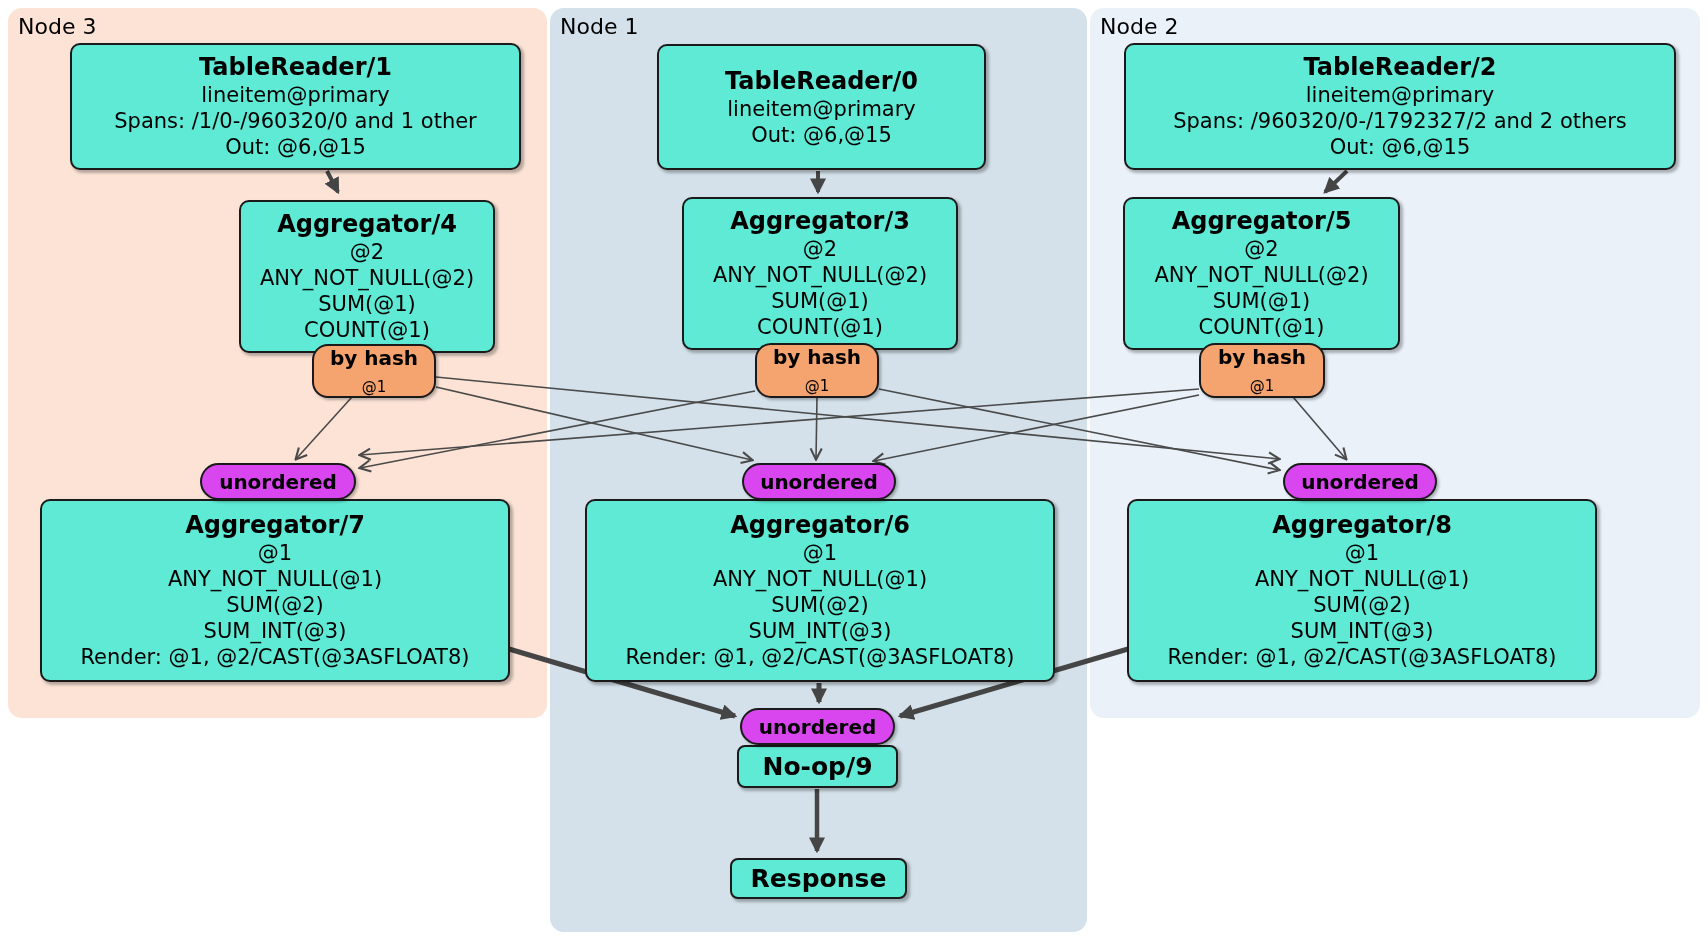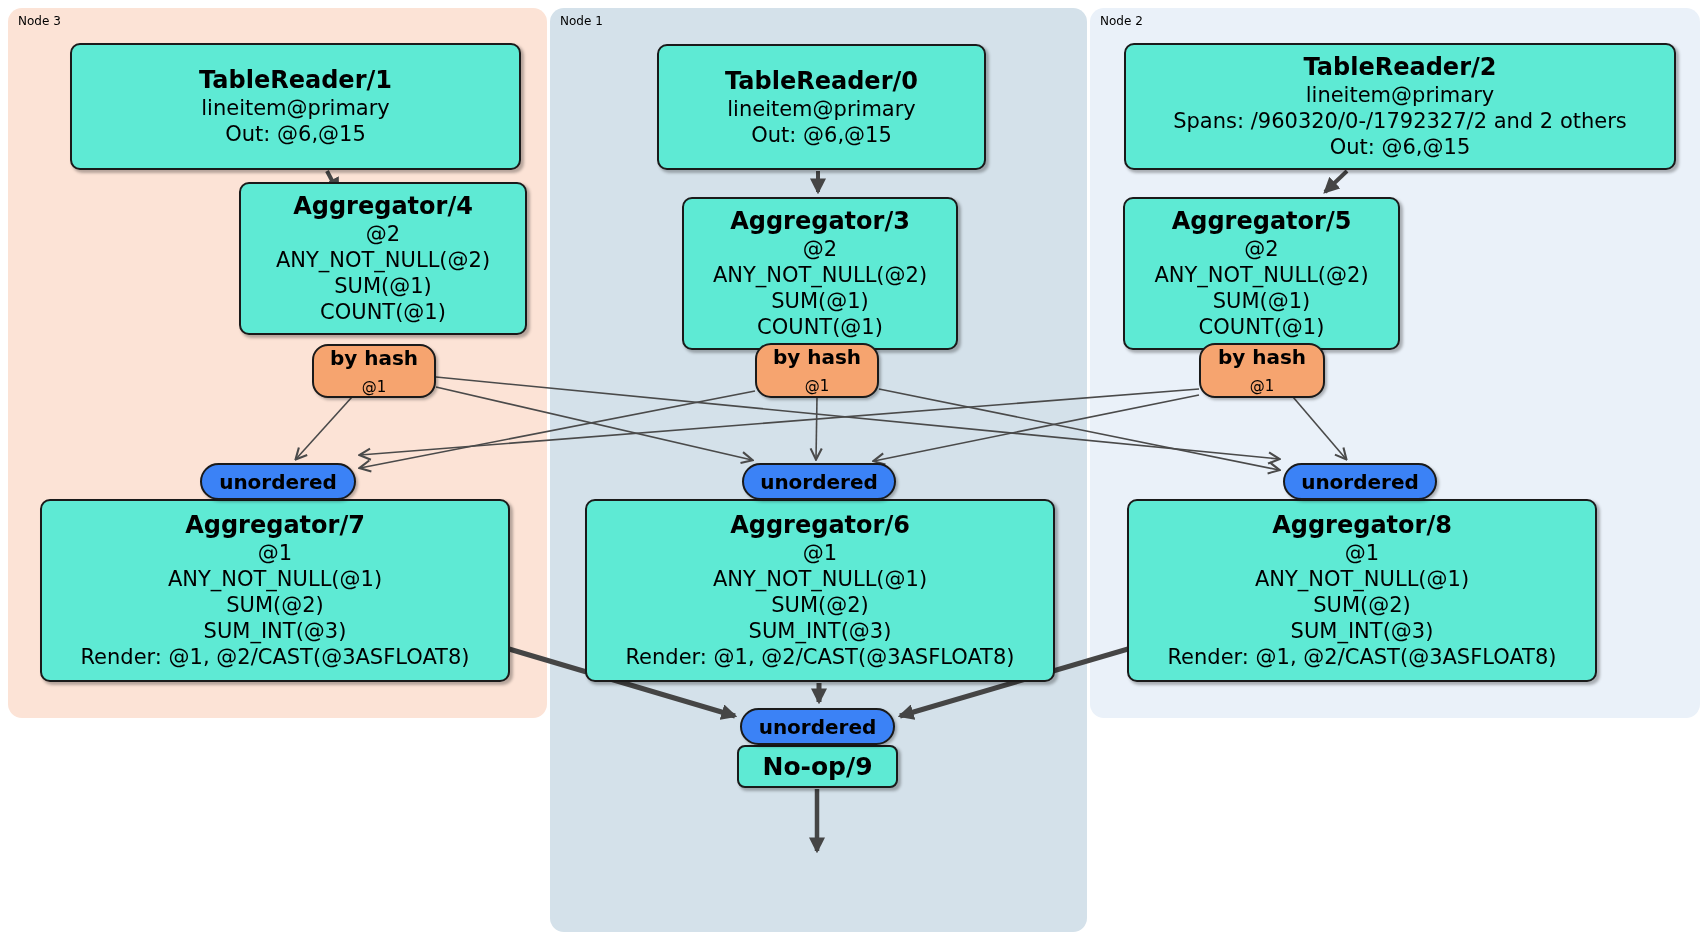--- a/index.html
+++ b/index.html
@@ -1,32 +1,32 @@
 <!DOCTYPE html>
 <html><head>
 <meta charset="utf-8">
 <style>
   html,body{margin:0;padding:0;background:#fff;}
   #canvas{position:relative;width:1708px;height:940px;background:#fff;overflow:hidden;
           font-family:"DejaVu Sans","Liberation Sans",sans-serif;color:#000;}
   .region{position:absolute;border-radius:14px;}
-  .region-label{position:absolute;top:6px;left:10px;font-size:12px;color:#000;}
+  .region-label{position:absolute;top:6px;left:10px;font-size:22px;color:#000;}
   #edges{position:absolute;left:0;top:0;z-index:2;}
   .pbox{position:absolute;z-index:3;background:#5eead4;border:2px solid #1a1a1a;border-radius:10px;
         box-shadow:2.5px 2.5px 3px rgba(0,0,0,0.28);display:flex;flex-direction:column;
         justify-content:center;align-items:center;text-align:center;box-sizing:border-box;}
   .pbox .btitle{font-weight:bold;font-size:24px;line-height:29px;white-space:nowrap;}
   .pbox .bline{font-size:21px;line-height:26px;white-space:nowrap;}
   .badge{position:absolute;z-index:4;border:2px solid #1a1a1a;box-sizing:border-box;
          box-shadow:2px 2px 3px rgba(0,0,0,0.28);display:flex;flex-direction:column;
          justify-content:center;align-items:center;text-align:center;gap:8px;}
   .byhash{background:#f6a46f;border-radius:16px;}
   .byhash .btitle{font-weight:bold;font-size:20px;line-height:23px;}
   .byhash .bsub{font-size:15px;line-height:18px;}
-  .unordered{background:#3b82f6;border-radius:19px;}
+  .unordered{background:#d946ef;border-radius:19px;}
   .unordered .btitle{font-weight:bold;font-size:20px;line-height:20px;}
   .endbox .btitle{font-size:25px;line-height:28px;}
 </style>
 </head>
 <body>
 
 <div id="canvas">
 
   <div class="region" style="left:8px;top:8px;width:539px;height:710px;background:#fce3d6;">
     <div class="region-label">Node 3</div>
@@ -66,40 +66,41 @@
     <line x1="819" y1="683" x2="819" y2="702" stroke="#454545" stroke-width="5" marker-end="url(#thick-head)"></line>
     <line x1="1128" y1="649" x2="900" y2="716" stroke="#454545" stroke-width="5" marker-end="url(#thick-head)"></line>
 
     <line x1="817" y1="789" x2="817" y2="851" stroke="#454545" stroke-width="4.5" marker-end="url(#thick-head)"></line>
   </svg>
 
   <div class="pbox" style="left:70px;top:43px;width:451px;height:127px;">
     <div class="btitle">TableReader/1</div>
     <div>
         <div class="bline">lineitem@primary</div>
+        <div class="bline">Spans: /1/0-/960320/0 and 1 other</div>
         <div class="bline">Out: @6,@15</div>
       </div>
   </div>
   <div class="pbox" style="left:657px;top:44px;width:329px;height:126px;">
     <div class="btitle">TableReader/0</div>
     <div>
         <div class="bline">lineitem@primary</div>
         <div class="bline">Out: @6,@15</div>
       </div>
   </div>
   <div class="pbox" style="left:1124px;top:43px;width:552px;height:127px;">
     <div class="btitle">TableReader/2</div>
     <div>
         <div class="bline">lineitem@primary</div>
         <div class="bline">Spans: /960320/0-/1792327/2 and 2 others</div>
         <div class="bline">Out: @6,@15</div>
       </div>
   </div>
 
-  <div class="pbox" style="left:239px;top:182px;width:288px;height:153px;">
+  <div class="pbox" style="left:239px;top:200px;width:256px;height:153px;">
     <div class="btitle">Aggregator/4</div>
     <div>
         <div class="bline">@2</div>
         <div class="bline">ANY_NOT_NULL(@2)</div>
         <div class="bline">SUM(@1)</div>
         <div class="bline">COUNT(@1)</div>
       </div>
   </div>
   <div class="pbox" style="left:682px;top:197px;width:276px;height:153px;">
     <div class="btitle">Aggregator/3</div>
@@ -147,20 +148,23 @@
         <div class="bline">ANY_NOT_NULL(@1)</div>
         <div class="bline">SUM(@2)</div>
         <div class="bline">SUM_INT(@3)</div>
         <div class="bline">Render: @1, @2/CAST(@3ASFLOAT8)</div>
       </div>
   </div>
 
   <div class="pbox endbox" style="left:737px;top:745px;width:161px;height:43px;border-radius:8px;">
     <div class="btitle">No-op/9</div>
   </div>
+  <div class="pbox endbox" style="left:730px;top:858px;width:177px;height:41px;border-radius:8px;">
+    <div class="btitle">Response</div>
+  </div>
 
   <div class="badge byhash" style="left:312px;top:344px;width:124px;height:54px;">
     <div class="btitle">by hash</div>
     <div class="bsub">@1</div>
   </div>
   <div class="badge byhash" style="left:755px;top:343px;width:124px;height:55px;">
     <div class="btitle">by hash</div>
     <div class="bsub">@1</div>
   </div>
   <div class="badge byhash" style="left:1199px;top:343px;width:126px;height:55px;">

